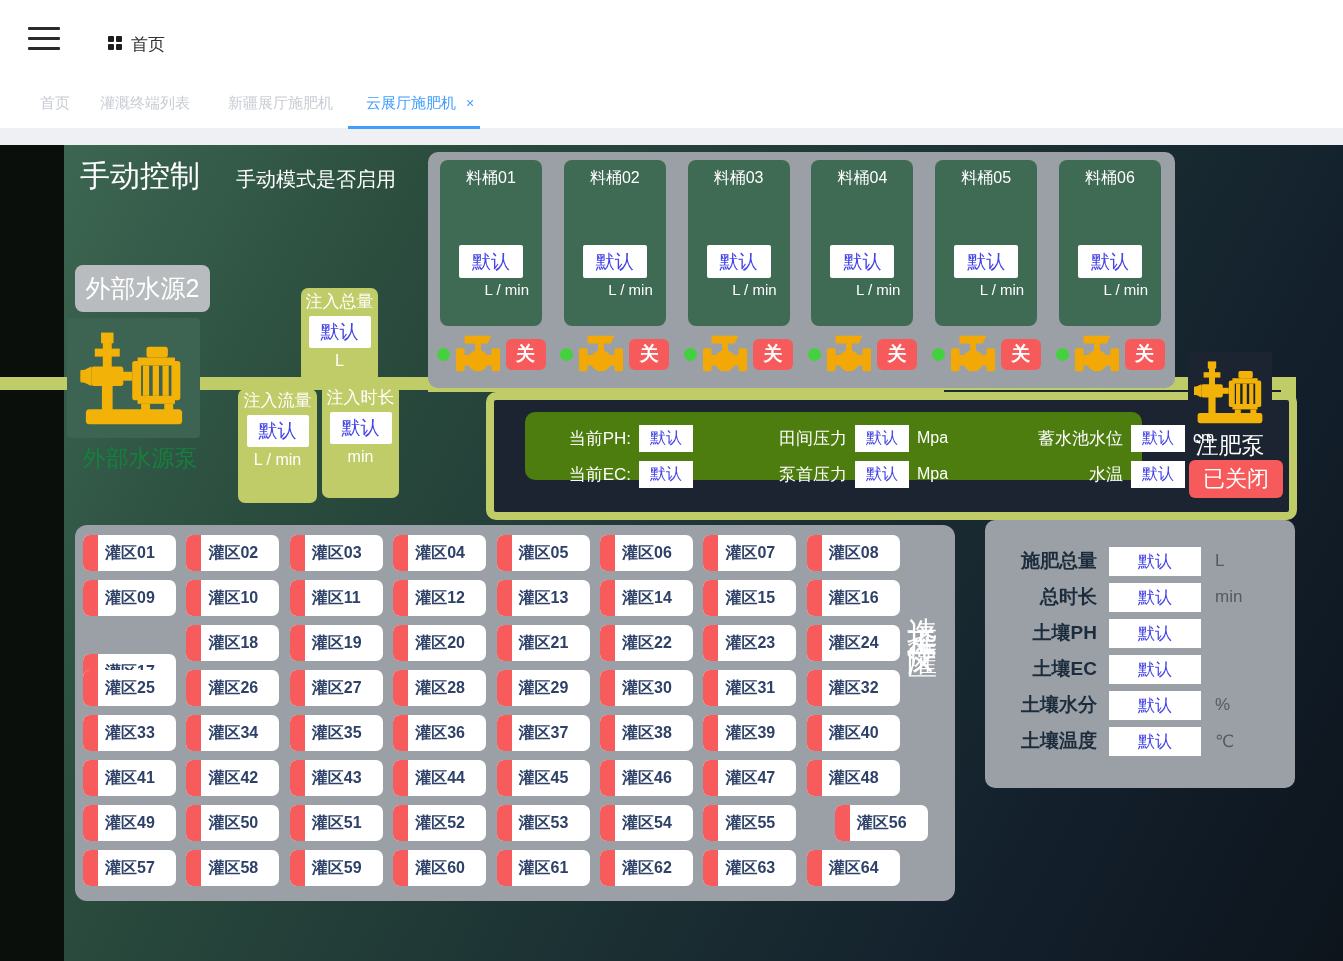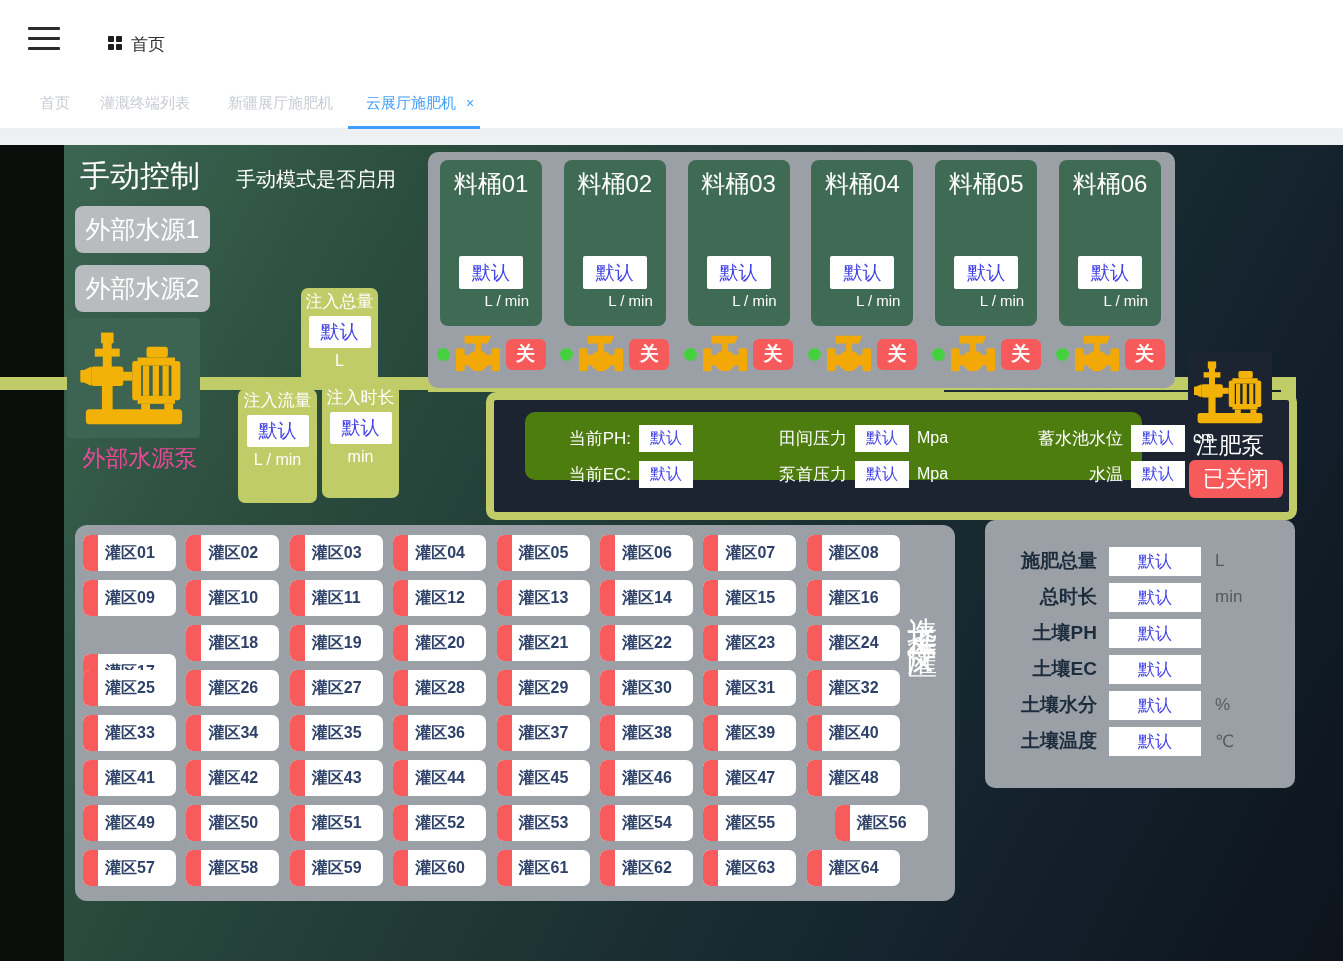--- a/index.html
+++ b/index.html
@@ -32,36 +32,36 @@
 
   
   .pipe { position:absolute; background:#bfcc68; z-index:1; }
 
   
   .mc-title { position:absolute; left:80px; top:156px; font-size:30px; color:#fff; z-index:2; }
   .mode-label { position:absolute; left:236px; top:166px; font-size:20px; color:#fff; z-index:2; }
   .btn-gray { position:absolute; left:75px; width:135px; height:47px; background:#b9bcbe; border:none; border-radius:8px; color:#fff; font-size:25px; cursor:pointer; z-index:2; font-family:inherit; }
   .btn-green { position:absolute; left:236px; top:200px; width:164px; height:58px; background:#6cc24a; border:none; border-radius:8px; color:#fff; font-size:25px; cursor:pointer; z-index:2; font-family:inherit; }
   .pump-tile { position:absolute; left:67px; top:318px; width:133px; height:120px; background:#3d6452; border-radius:4px; z-index:2; display:flex; align-items:center; justify-content:center; }
-  .pump-name { position:absolute; left:60px; top:443px; width:160px; text-align:center; font-size:23px; color:#ec4899; z-index:2; }
+  .pump-name { position:absolute; left:60px; top:443px; width:160px; text-align:center; font-size:23px; color:#15803d; z-index:2; }
 
   
   .inj { position:absolute; background:#bfcc68; border-radius:7px; z-index:2; text-align:center; color:#fff; }
   .inj .lbl { font-size:17px; line-height:1.15; padding-top:4px; }
   .inj .val, .val-input { display:block; margin:4px auto 0; width:62px; height:32px; background:#fff; border:none; outline:none; text-align:center; font-size:19px; color:#4444e8; border-radius:2px; font-family:inherit; }
   .inj .unit { font-size:16px; margin-top:4px; }
   #inj-total { left:301px; top:288px; width:77px; height:95px; }
   #inj-flow  { left:238px; top:389px; width:79px; height:114px; }
   #inj-time  { left:322px; top:384px; width:77px; height:114px; }
   #inj-flow .lbl { padding-top:2px; }
 
   
   .bucket-wrap { position:absolute; left:428px; top:152px; width:747px; height:236px; background:#9aa0a6; border-radius:10px; z-index:2; }
   .bucket { position:absolute; top:8px; width:102px; height:166px; background:#3f6a54; border-radius:8px; text-align:center; }
-  .bucket .bname { font-size:24px; color:#fff; margin-top:8px; }
+  .bucket .bname { font-size:16px; color:#fff; margin-top:8px; }
   .bucket .val-input { margin-top:56px; width:64px; height:33px; }
   .bucket .bunit { font-size:15px; color:#fff; text-align:right; padding-right:13px; margin-top:3px; }
   .valve-row { position:absolute; top:178px; height:48px; display:flex; align-items:center; justify-content:center; gap:5px; }
   .dot { width:13px; height:13px; border-radius:50%; background:#45d13f; }
   .valve-close { width:40px; height:31px; background:#f65a5a; border:none; border-radius:6px; color:#fff; font-size:19px; font-weight:bold; cursor:pointer; font-family:inherit; }
 
   
   .sensor-outer { position:absolute; left:486px; top:392px; width:811px; height:128px; background:#1b2430; border:8px solid #bfcc68; border-radius:10px; z-index:2; }
   .purple { position:absolute; left:525px; top:412px; width:617px; height:68px; background:#4d7c0f; border-radius:10px; z-index:3; }
   .p-row { position:absolute; left:0; width:617px; height:28px; display:flex; align-items:center; }
@@ -126,21 +126,20 @@
   <div class="content">
     <div class="content-grad"></div>
   </div>
 
   <div class="pipe" style="left:0;top:377px;width:1296px;height:13px"></div>
   <div class="pipe" style="left:428px;top:372px;width:516px;height:20px"></div>
   <div class="pipe" style="left:1281px;top:377px;width:15px;height:30px"></div>
 
   <div class="mc-title">手动控制</div>
   <div class="mode-label">手动模式是否启用</div>
-  <button class="btn-gray" style="top:206px">外部水源1</button>
   <button class="btn-gray" style="top:265px">外部水源2</button>
 
   <div class="pump-tile">
     <svg width="108" height="98" viewBox="0 0 120 110" fill="#f2b207">
       <rect x="6" y="90" width="108" height="17" rx="4"></rect>
       <rect x="24" y="58" width="12" height="34"></rect>
       <rect x="25" y="14" width="10" height="52"></rect>
       <rect x="16" y="22" width="28" height="9"></rect>
       <rect x="23" y="4" width="14" height="12"></rect>
       <rect x="12" y="42" width="36" height="22" rx="3"></rect>

